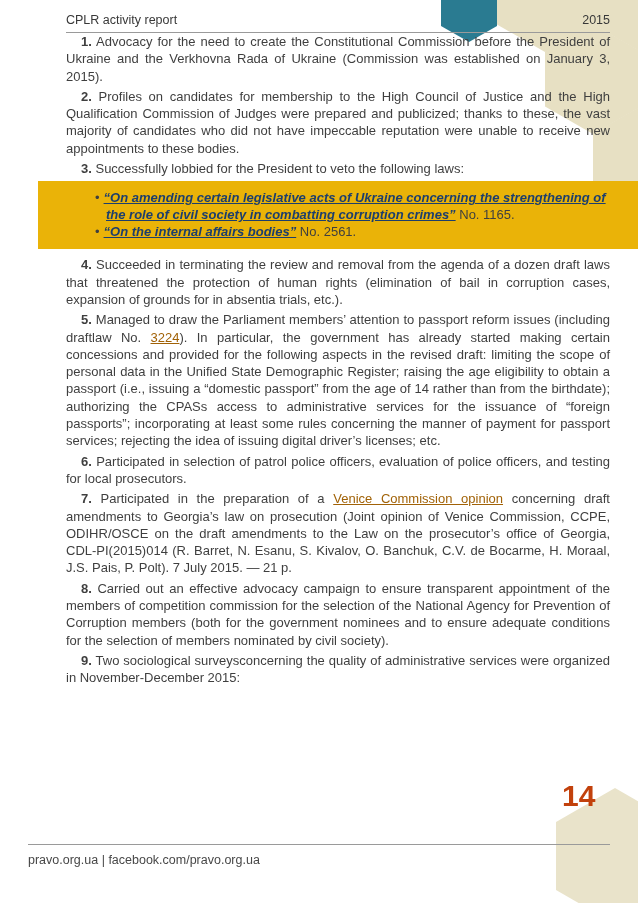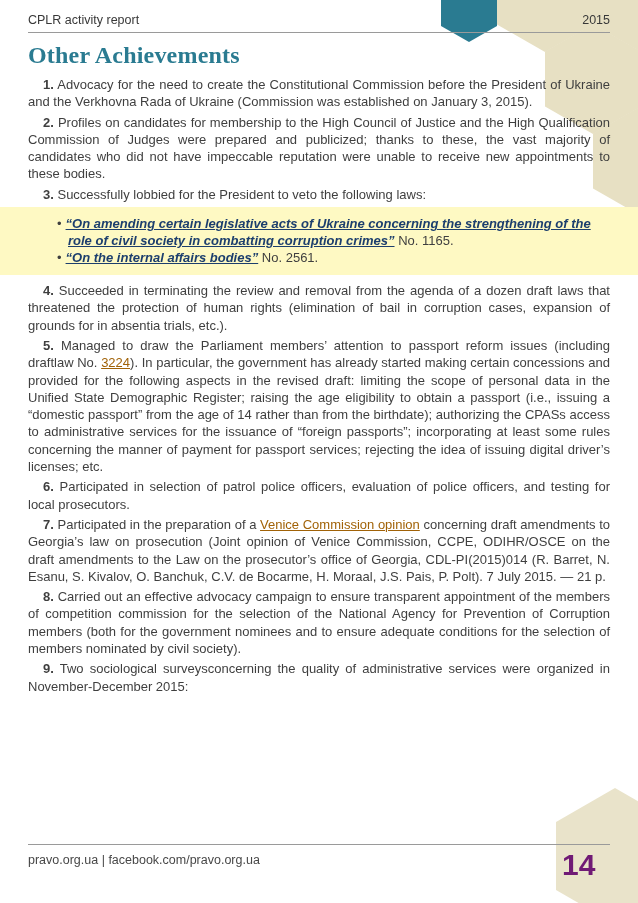--- a/index.html
+++ b/index.html
@@ -1,19 +1,19 @@
 <!DOCTYPE html>
 <html><head>
 <meta charset="utf-8">
 <style>
   * { margin:0; padding:0; box-sizing:border-box; }
   html,body { background:#ffffff; }
   .page {
     position:relative; width:638px; height:903px; background:#ffffff;
-    overflow:hidden; font-family:"Liberation Sans", sans-serif; color:#3f3f3f;
+    overflow:hidden; font-family:"Liberation Sans", sans-serif; color:#3f3f3f;padding-left:38px;
   }
   
   .hex {
     position:absolute; z-index:0;
     clip-path: polygon(50% 0, 100% 25%, 100% 75%, 50% 100%, 0 75%, 0 25%);
   }
   .hex.beige { background:#e7e0c3; }
   .hex.teal  { background:#2a7b91; }
   .hex-teal-top { left:441px; top:-22px; width:56px; height:64px; }
   .hex-b1  { left:497px; top:-58px; width:96px; height:110px; }
@@ -34,41 +34,41 @@
     font-weight:600; font-size:24px; color:#2a7b91; letter-spacing:0.2px;
   }
   .para {
     margin:0 28px 3px; font-size:13px; line-height:17.3px;
     text-align:justify; text-indent:15px; color:#3f3f3f;
   }
   .num { font-weight:bold; }
   .plink { color:#a16207; text-decoration:underline; cursor:pointer; }
 
   .highlight-block {
-    background:#fef9c3; padding:8px 0 9px; margin:4px 0 7px;
+    background:#eab308; padding:8px 0 9px; margin:4px 0 7px;
   }
   .highlight-block.survey { margin:5px 0 0; padding:9px 0 10px; }
   .law-list, .survey-list { list-style:none; }
   .law-list { margin:0 28px 0 57px; }
   .survey-list { margin:0 28px 0 65px; }
   .law-list li, .survey-list li {
     font-size:13px; line-height:17px; padding-left:11px; text-indent:-11px;
   }
   .survey-list li { margin-bottom:6px; }
   .survey-list li:last-child { margin-bottom:0; }
   .bullet { margin-right:4px; color:#3f3f3f; }
   .law-link {
     color:#1c3e6d; font-weight:bold; font-style:italic;
     text-decoration:underline; cursor:pointer;
   }
   .law-suffix { color:#3f3f3f; }
 
   .page-number {
-    position:absolute; left:562px; top:848px; z-index:2;
-    font-size:30px; font-weight:600; color:#701a75;
+    position:absolute; left:562px; top:779px; z-index:2;
+    font-size:30px; font-weight:600; color:#c2410c;
   }
   .footer {
     position:absolute; left:28px; width:582px; top:844px; z-index:1;
     border-top:1px solid #9a9a9a; padding-top:8px;
     font-size:12.5px; color:#474747;
   }
 </style>
 </head>
 <body>
 
@@ -81,21 +81,20 @@
   <div class="hex beige hex-b3"></div>
   <div class="hex hex-bottom"></div>
 
   <div class="content-layer">
 
     <div class="header">
       <span>CPLR activity report</span>
       <span>2015</span>
     </div>
 
-    <h1 class="title">Other Achievements</h1>
 
     <p class="para"><b class="num">1.</b>
       <span>Advocacy for the need to create the Constitutional Commission before the President of Ukraine and the Verkhovna Rada of Ukraine (Commission was established on January 3, 2015).</span></p>
 
     <p class="para"><b class="num">2.</b>
       <span>Profiles on candidates for membership to the High Council of Justice and the High Qualification Commission of Judges were prepared and publicized; thanks to these, the vast majority of candidates who did not have impeccable reputation were unable to receive new appointments to these bodies.</span></p>
 
     <p class="para"><b class="num">3.</b>
       <span>Successfully lobbied for the President to veto the following laws:</span></p>
 

